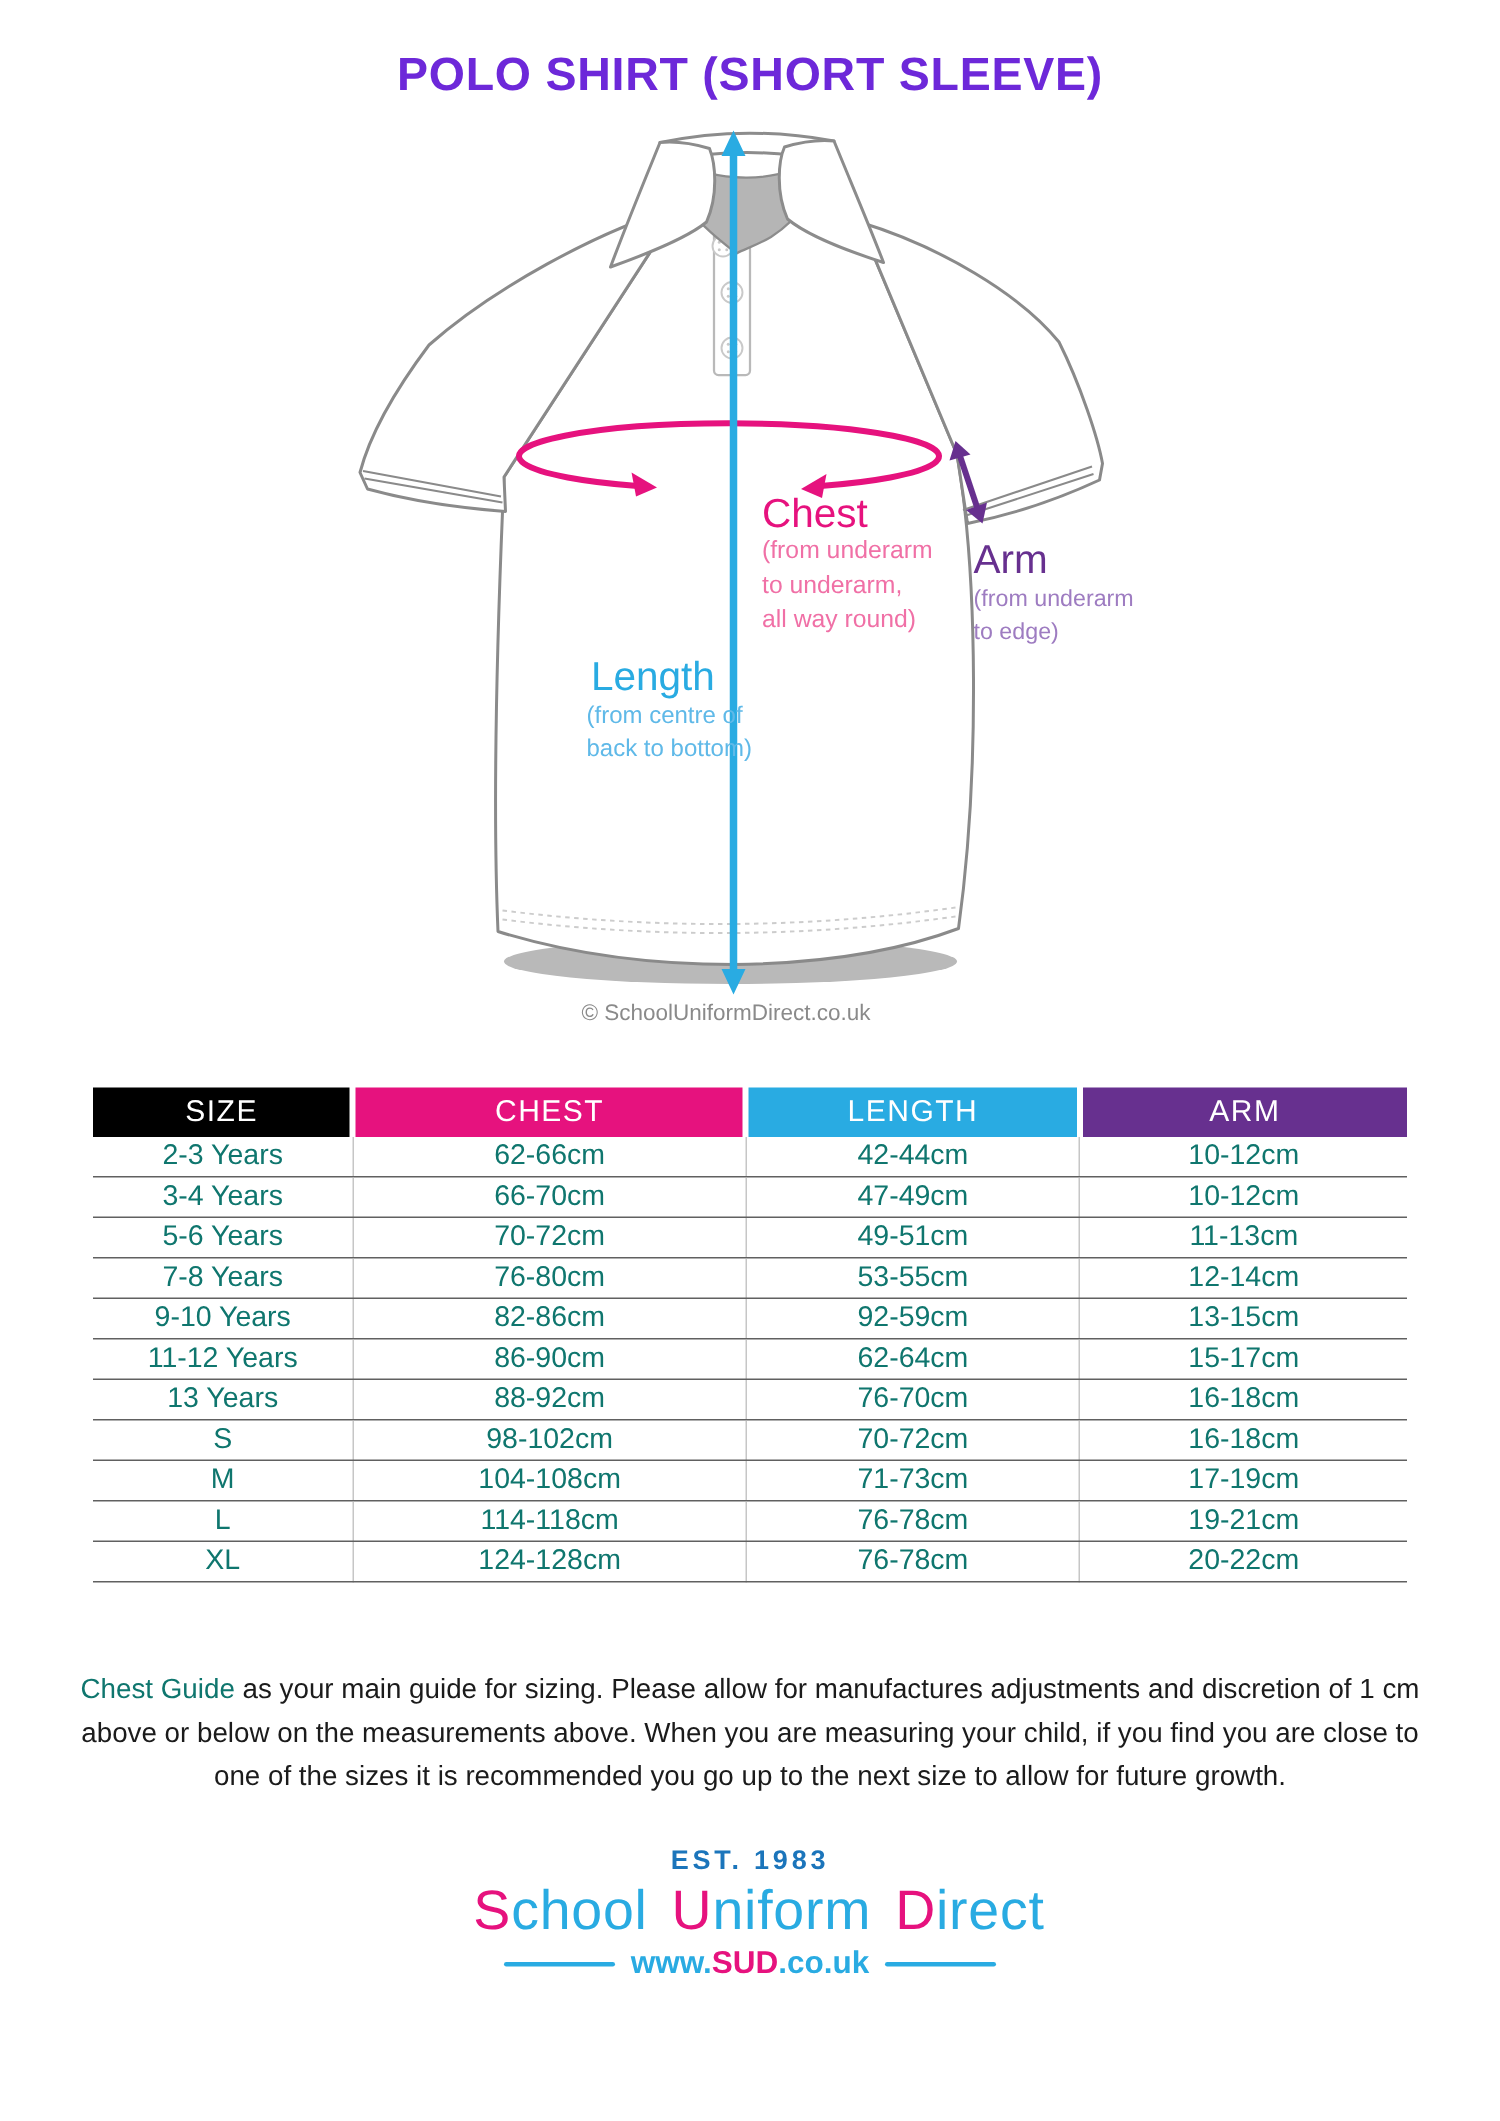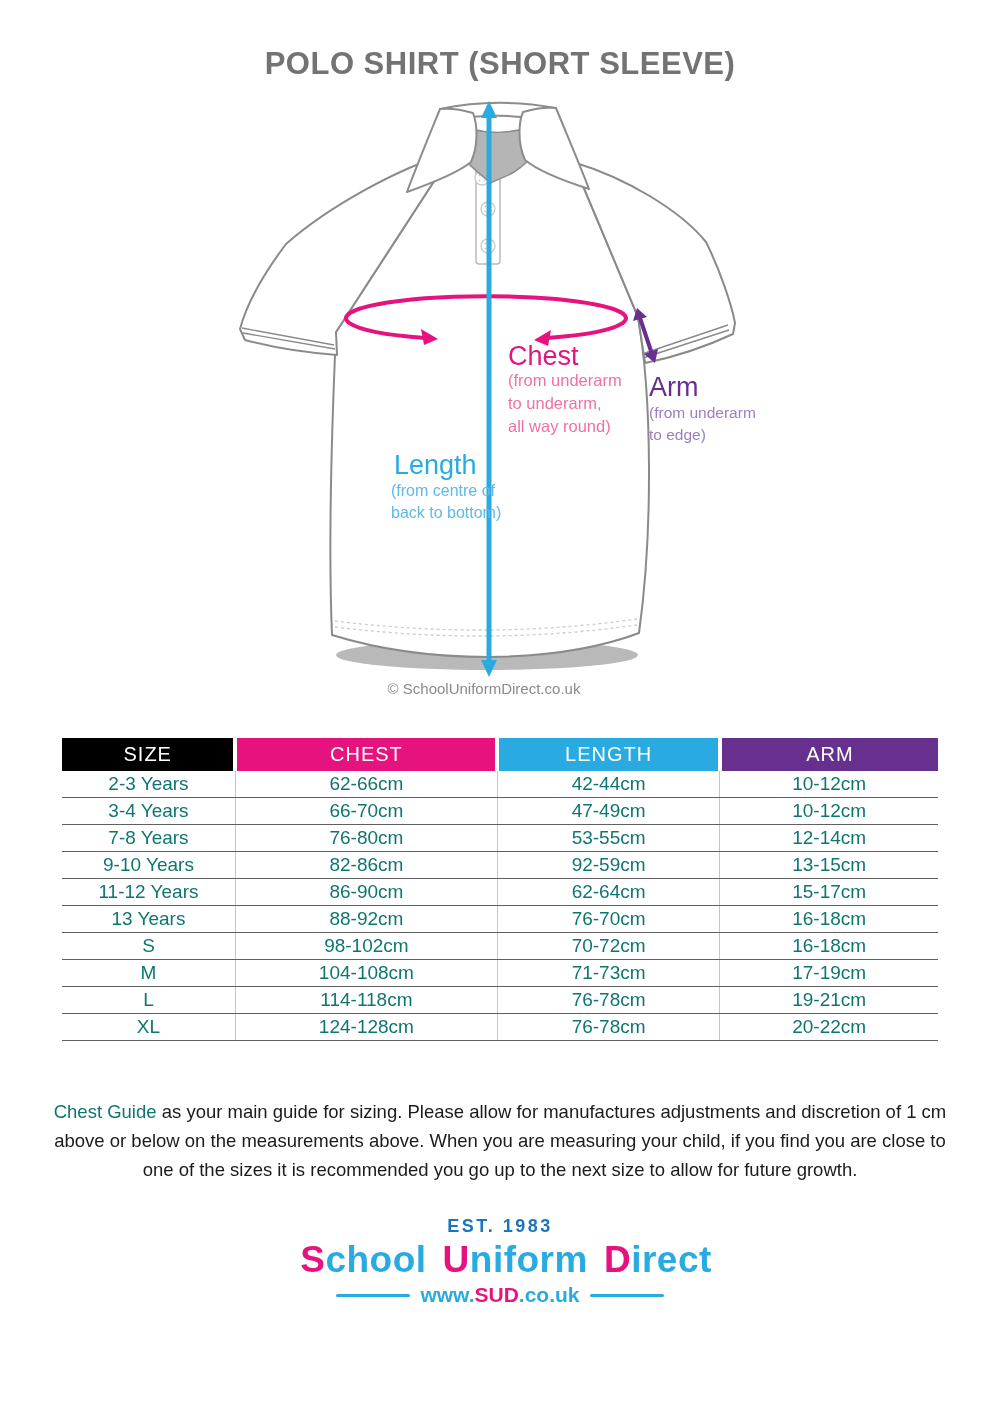--- a/index.html
+++ b/index.html
@@ -1,20 +1,20 @@
 <!DOCTYPE html>
 <html><head>
 <meta charset="utf-8">
 <style>
   html,body{margin:0;padding:0;background:#fff;}
   body{width:1000px;height:1414px;font-family:"Liberation Sans",sans-serif;color:#1f1f1f;overflow:hidden;}
   .page{width:1000px;height:1414px;position:relative;}
 
-  .title{margin:0;padding-top:46px;text-align:center;font-size:31px;font-weight:700;
-         letter-spacing:0.5px;color:#737373;}
+  .title{margin:0;padding-top:32px;text-align:center;font-size:31px;font-weight:700;
+         letter-spacing:0.5px;color:#6d28d9;}
 
   .figure{width:545px;margin:10px auto 0;}
   svg text{font-family:"Liberation Sans",sans-serif;}
 
   table.size-table{width:876px;margin:30px auto 0;border-collapse:collapse;table-layout:fixed;}
   table.size-table col.c-size{width:19.8%;}
   table.size-table col.c-chest{width:29.9%;}
   table.size-table col.c-length{width:25.4%;}
   table.size-table col.c-arm{width:24.9%;}
   table.size-table th{padding:0;}
@@ -28,21 +28,21 @@
   .hdr-arm{background:#67308F;}
   table.size-table td{height:26px;text-align:center;font-size:19px;color:#0f766e;
        border-bottom:1.6px solid #606060;border-right:1px solid #c6c6c6;padding:0;}
   table.size-table td:last-child{border-right:none;}
 
   .note{margin-top:56px;text-align:center;font-size:18.5px;line-height:29px;color:#1b1b1b;white-space:nowrap;}
   .note .pink{color:#0f766e;}
 
   .logo{margin-top:32px;text-align:center;}
   .logo-est{font-size:18px;font-weight:700;letter-spacing:2.5px;color:#1B75BB;}
-  .logo-brand{margin-top:2px;font-size:37px;font-weight:700;letter-spacing:0.5px;padding-left:12px;}
+  .logo-brand{margin-top:2px;font-size:37px;font-weight:400;letter-spacing:0.5px;padding-left:12px;}
   .logo-brand .word{margin:0 8px;}
   .logo-brand .p,.logo-url .p{color:#E6127E;}
   .logo-brand .b,.logo-url .b{color:#29ABE2;}
   .logo-url{margin-top:2px;font-size:21px;font-weight:700;display:flex;align-items:center;justify-content:center;}
   .rule{display:inline-block;width:74px;height:3px;background:#29ABE2;border-radius:2px;margin:0 10px;}
 </style>
 </head>
 <body>
 
 <div class="page">
@@ -152,20 +152,26 @@
           <td>42-44cm</td>
           <td>10-12cm</td>
         </tr>
       <tr>
           <td>3-4 Years</td>
           <td>66-70cm</td>
           <td>47-49cm</td>
           <td>10-12cm</td>
         </tr>
       <tr>
+          <td>5-6 Years</td>
+          <td>70-72cm</td>
+          <td>49-51cm</td>
+          <td>11-13cm</td>
+        </tr>
+      <tr>
           <td>7-8 Years</td>
           <td>76-80cm</td>
           <td>53-55cm</td>
           <td>12-14cm</td>
         </tr>
       <tr>
           <td>9-10 Years</td>
           <td>82-86cm</td>
           <td>92-59cm</td>
           <td>13-15cm</td>

